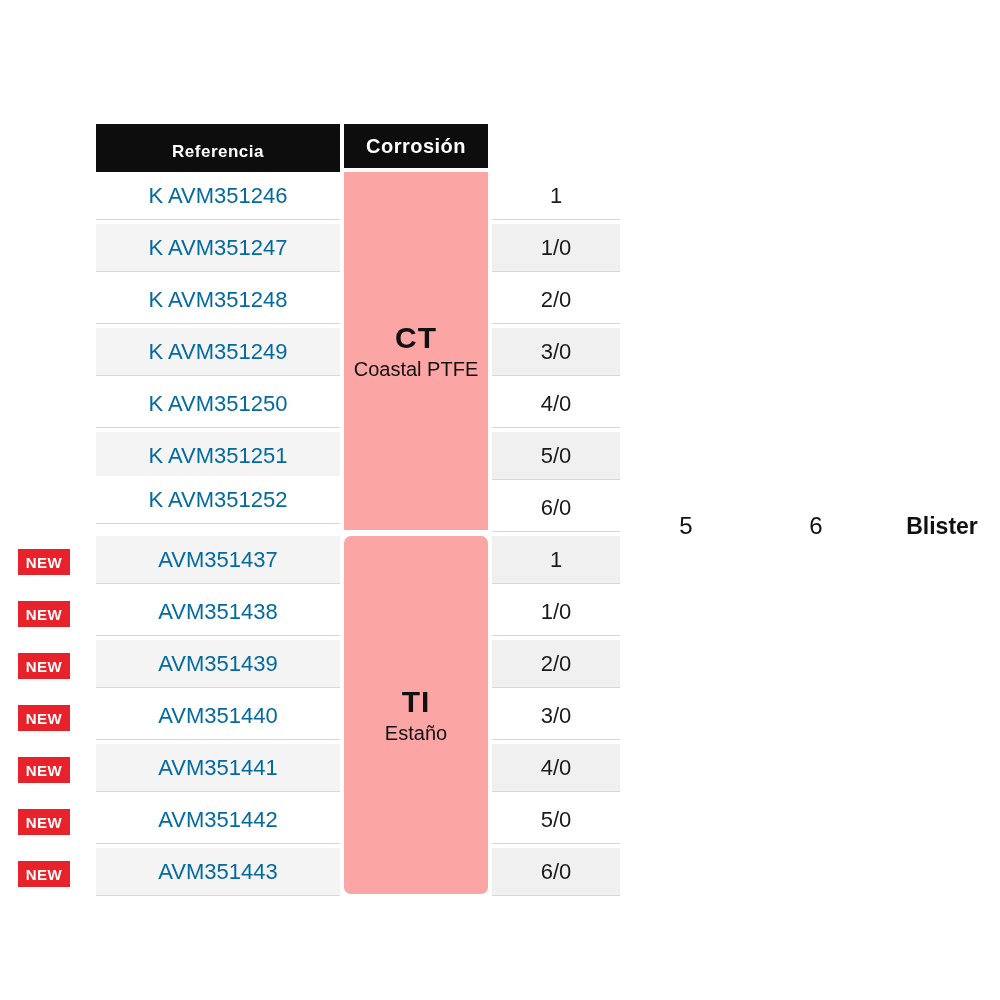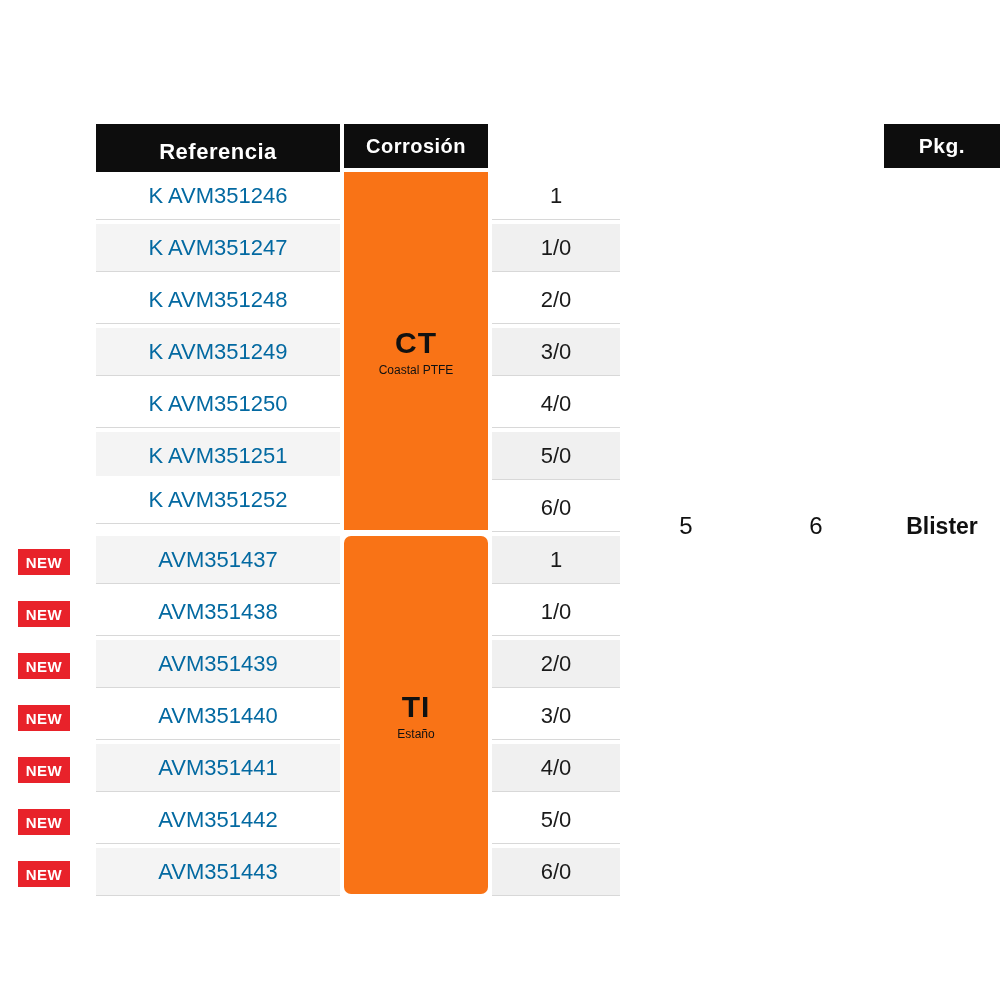--- a/index.html
+++ b/index.html
@@ -22,21 +22,21 @@
   .hdr {
     position: absolute;
     background: #0d0d0d;
     color: #ffffff;
     font-weight: bold;
     display: flex;
     align-items: center;
     justify-content: center;
     letter-spacing: 0.5px;
   }
-  .hdr-ref   { left: 96px;  top: 124px; width: 244px; height: 56px; font-size: 22px; }
+  .hdr-ref   { left: 96px;  top: 124px; width: 244px; height: 56px; font-size: 17px; }
   .hdr-cor   { left: 344px; top: 124px; width: 144px; height: 44px; font-size: 20px; }
   .hdr-tal   { left: 492px; top: 124px; width: 128px; height: 44px; font-size: 21px; }
   .hdr-uds   { left: 624px; top: 124px; width: 124px; height: 44px; font-size: 21px; }
   .hdr-moq   { left: 752px; top: 124px; width: 128px; height: 44px; font-size: 21px; }
   .hdr-pkg   { left: 884px; top: 124px; width: 116px; height: 44px; font-size: 21px; }
 
   
   .ref-cell {
     position: absolute;
     left: 96px;
@@ -68,35 +68,35 @@
     box-sizing: border-box;
   }
   .size-cell.odd  { background: #ffffff; }
   .size-cell.even { background: #f0f0f0; }
 
   
   .corr-block {
     position: absolute;
     left: 344px;
     width: 144px;
-    background: #f97316;
+    background: #fca5a5;
     color: #111111;
     display: flex;
     flex-direction: column;
     align-items: center;
     justify-content: center;
   }
   .corr-code {
     font-size: 30px;
     font-weight: bold;
     letter-spacing: 1px;
     line-height: 1.1;
   }
   .corr-desc {
-    font-size: 12px;
+    font-size: 20px;
     margin-top: 4px;
   }
 
   
   .new-badge {
     position: absolute;
     left: 18px;
     width: 52px;
     height: 26px;
     background: #e8222a;
@@ -124,21 +124,20 @@
   .merged-moq { left: 752px; width: 128px; font-size: 24px; }
   .merged-pkg { left: 884px; width: 116px; font-size: 23px; font-weight: bold; }
 </style>
 </head>
 <body>
 
 <div id="sheet">
 
   <div class="hdr hdr-ref">Referencia</div>
   <div class="hdr hdr-cor">Corrosión</div>
-  <div class="hdr hdr-pkg">Pkg.</div>
 
   <div id="corr-layer">
       <div class="corr-block" style="top: 172px; height: 358px;">
         <div class="corr-code">CT</div>
         <div class="corr-desc">Coastal PTFE</div>
       </div>
       <div class="corr-block" style="top: 536px; height: 358px; border-radius: 7px;">
         <div class="corr-code">TI</div>
         <div class="corr-desc">Estaño</div>
       </div>

